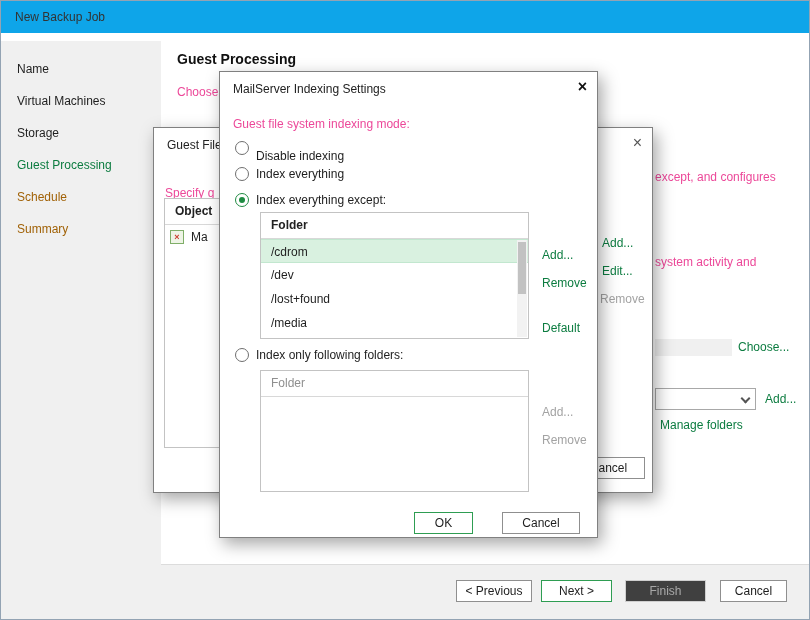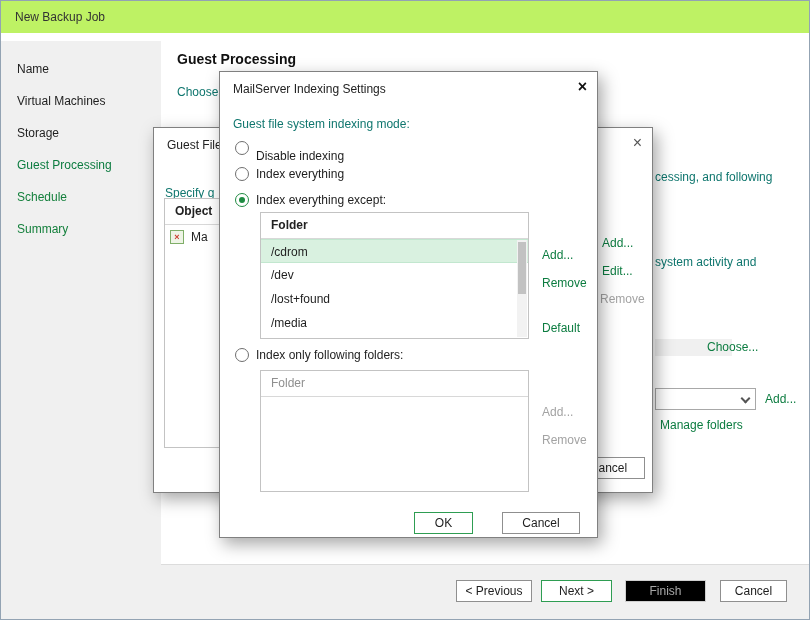--- a/index.html
+++ b/index.html
@@ -4,42 +4,42 @@
 <style>
   * { margin:0; padding:0; box-sizing:border-box; }
   body {
     font-family:"Liberation Sans","DejaVu Sans",sans-serif;
     font-size:12px; color:#1e1e1e; background:#fff;
   }
   #screen {
     position:relative; width:810px; height:620px;
     background:#fff; border:1px solid #93a3b3; overflow:hidden;
   }
-  .titlebar { position:absolute; left:0; top:0; width:100%; height:32px; background:#bef264; }
+  .titlebar { position:absolute; left:0; top:0; width:100%; height:32px; background:#0ea5e9; }
   .titlebar .title { position:absolute; left:14px; top:9px; color:#333; }
 
   .sidebar { position:absolute; left:0; top:40px; bottom:0; width:160px; background:#f0f0f0; padding-top:12px; }
   .sidebar .item { height:32px; line-height:32px; padding-left:16px; color:#1e1e1e; cursor:default; }
   .sidebar .item.active { color:#0c7c40; }
-  .sidebar .item.pending { color:#15803d; }
+  .sidebar .item.pending { color:#a16207; }
 
   .content-heading { position:absolute; left:176px; top:50px; font-size:14px; font-weight:bold; color:#111; }
-  .frag { position:absolute; color:#0f766e; white-space:nowrap; }
+  .frag { position:absolute; color:#ec4899; white-space:nowrap; }
 
   .link { color:#0c7c40; cursor:pointer; white-space:nowrap; }
   .link.disabled { color:#a3a3a3; }
   .abs { position:absolute; }
 
   .btn {
     position:absolute; height:22px; background:#fff; border:1px solid #8f8f8f;
     color:#1e1e1e; text-align:center; line-height:20px; font-size:12px;
     font-family:inherit; padding:0; cursor:pointer;
   }
   .btn.default { border-color:#2e9d52; }
-  .btn.disabled { background:#000000; border-color:#cfcfcf; color:#a8a8a8; }
+  .btn.disabled { background:#404040; border-color:#cfcfcf; color:#a8a8a8; }
 
   .footer { position:absolute; left:160px; right:0; bottom:0; height:55px; background:#f0f0f0; border-top:1px solid #dcdcdc; }
 
   .dialog { position:absolute; background:#fff; border:1px solid #808080; box-shadow:4px 6px 16px rgba(0,0,0,0.35); }
   .dialog .dtitle { position:absolute; left:13px; top:10px; color:#222; white-space:nowrap; }
   .dialog .close { position:absolute; top:6px; right:10px; font-size:16px; font-weight:bold; color:#111; line-height:18px; cursor:pointer; }
   .dialog .close.soft { font-weight:normal; color:#555; }
 
   .radio { position:absolute; width:14px; height:14px; border:1px solid #6f6f6f; border-radius:50%; background:#fff; cursor:pointer; }
   .radio.checked { border-color:#1f8b42; }
@@ -78,25 +78,25 @@
     <div class="item">Name</div>
     <div class="item">Virtual Machines</div>
     <div class="item">Storage</div>
     <div class="item active">Guest Processing</div>
     <div class="item pending">Schedule</div>
     <div class="item pending">Summary</div>
   </div>
 
   <div class="content-heading">Guest Processing</div>
   <div class="frag" style="left:176px; top:84px;">Choose</div>
-  <div class="frag" style="left:654px; top:169px;">cessing, and following</div>
+  <div class="frag" style="left:654px; top:169px;">except, and configures</div>
   <div class="frag" style="left:654px; top:254px;">system activity and</div>
 
   <div class="field" style="left:654px; top:338px; width:77px; height:17px;"></div>
-  <span class="link abs" style="left:706px; top:339px;">Choose...</span>
+  <span class="link abs" style="left:737px; top:339px;">Choose...</span>
 
   <div class="combo" style="left:654px; top:387px; width:101px; height:22px;">
     <span class="chev"></span>
   </div>
   <span class="link abs" style="left:764px; top:391px;">Add...</span>
   <span class="link abs" style="left:659px; top:417px;">Manage folders</span>
 
   <div class="footer">
     <button class="btn" style="left:295px; top:15px; width:76px;">&lt; Previous</button>
     <button class="btn default" style="left:380px; top:15px; width:71px;">Next &gt;</button>

